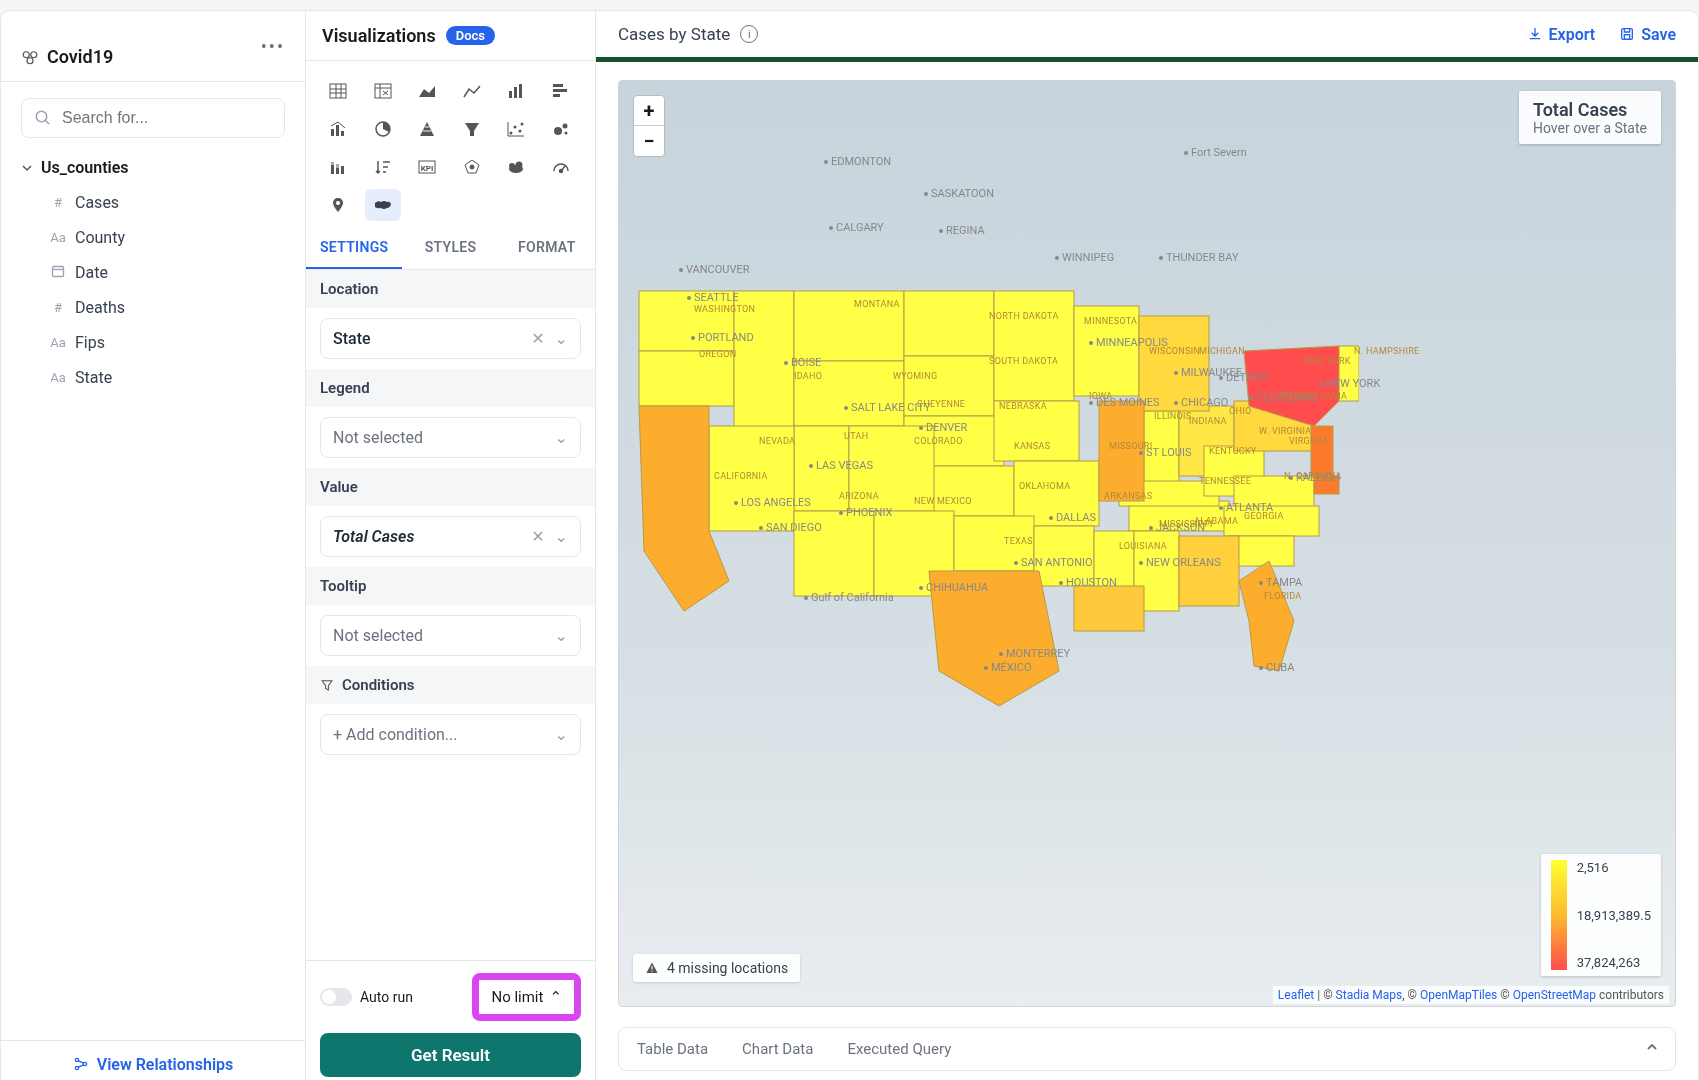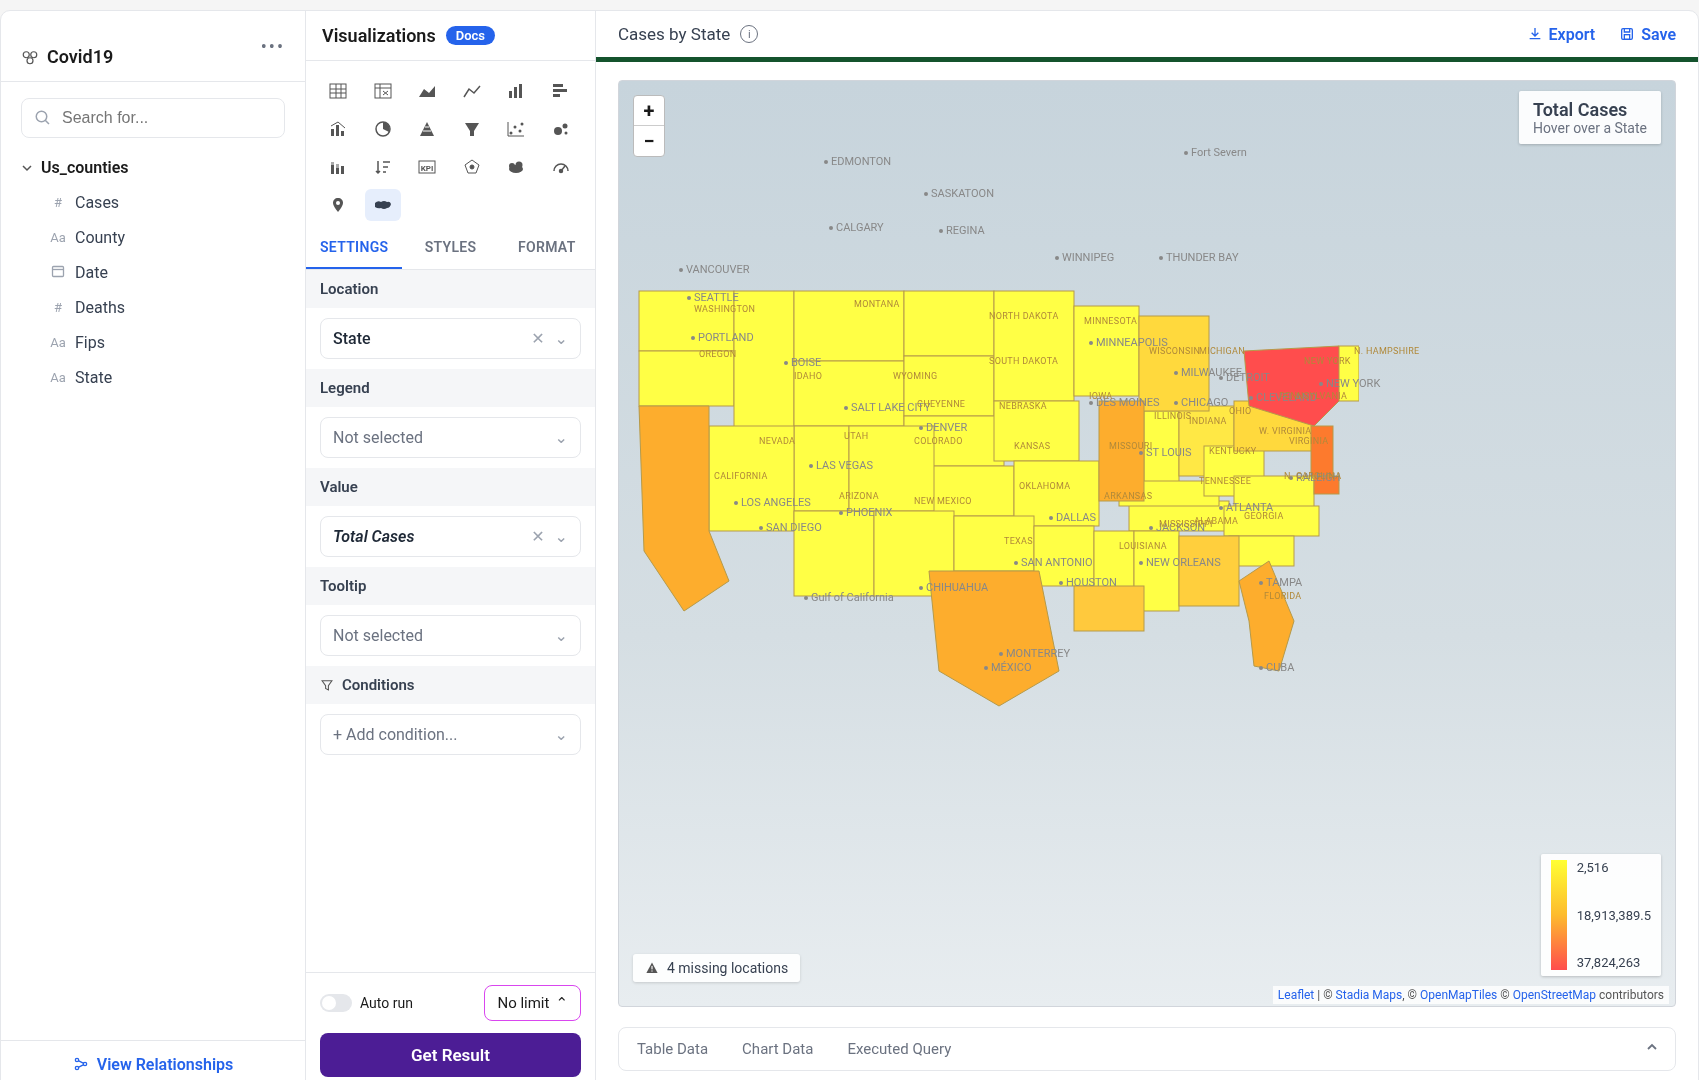--- a/index.html
+++ b/index.html
@@ -48,22 +48,22 @@
 .field-box.filled .val { font-weight: 500; }
 .field-box.italic .val { font-style: italic; font-weight: 600; }
 .field-actions { display: flex; gap: 10px; color: #9ca3af; }
 .loc-settings { padding: 6px 14px 10px 28px; color: #9ca3af; font-style: italic; display: flex; align-items: center; gap: 6px; cursor: pointer; font-size: 15px; }
 
 .mid-footer { border-top: 1px solid #e5e7eb; padding: 12px 14px; }
 .run-row { display: flex; align-items: center; justify-content: space-between; margin-bottom: 12px; }
 .toggle-wrap { display: flex; align-items: center; gap: 8px; }
 .toggle { width: 32px; height: 18px; background: #e5e7eb; border-radius: 10px; position: relative; cursor: pointer; }
 .toggle::after { content: ""; position: absolute; width: 14px; height: 14px; background: #fff; border-radius: 50%; top: 2px; left: 2px; }
-.limit-select { border: 1px solid #d946ef; border-radius: 8px; padding: 8px 12px; display: flex; align-items: center; gap: 6px; cursor: pointer; font-size: 15px; }
-.get-result { background: #4c1d95; color: #fff; border-radius: 8px; padding: 12px; text-align: center; font-weight: 600; cursor: pointer; font-size: 17px; }
+.limit-select { border: 7px solid #d946ef; border-radius: 8px; padding: 8px 12px; display: flex; align-items: center; gap: 6px; cursor: pointer; font-size: 15px; }
+.get-result { background: #0f766e; color: #fff; border-radius: 8px; padding: 12px; text-align: center; font-weight: 600; cursor: pointer; font-size: 17px; }
 
 
 .right-header { display: flex; align-items: center; justify-content: space-between; padding: 13px 22px; border-bottom: 5px solid #14532d; }
 .rh-title { display: flex; align-items: center; gap: 10px; font-size: 17px; color: #374151; }
 .info-icon { width: 18px; height: 18px; border: 1.5px solid #6b7280; border-radius: 50%; display: inline-flex; align-items: center; justify-content: center; font-size: 11px; color: #6b7280; cursor: pointer; }
 .rh-actions { display: flex; gap: 24px; }
 .rh-btn { color: #2563eb; font-weight: 600; display: flex; align-items: center; gap: 6px; cursor: pointer; font-size: 16px; }
 
 .map-area { flex: 1; padding: 18px 22px 6px 22px; display: flex; flex-direction: column; }
 .map-frame { flex: 1; background: linear-gradient(180deg,#c7d4dc 0%, #d5dee3 60%, #e8edf0 100%); border: 1px solid #d1d5db; border-radius: 4px; position: relative; overflow: hidden; }

